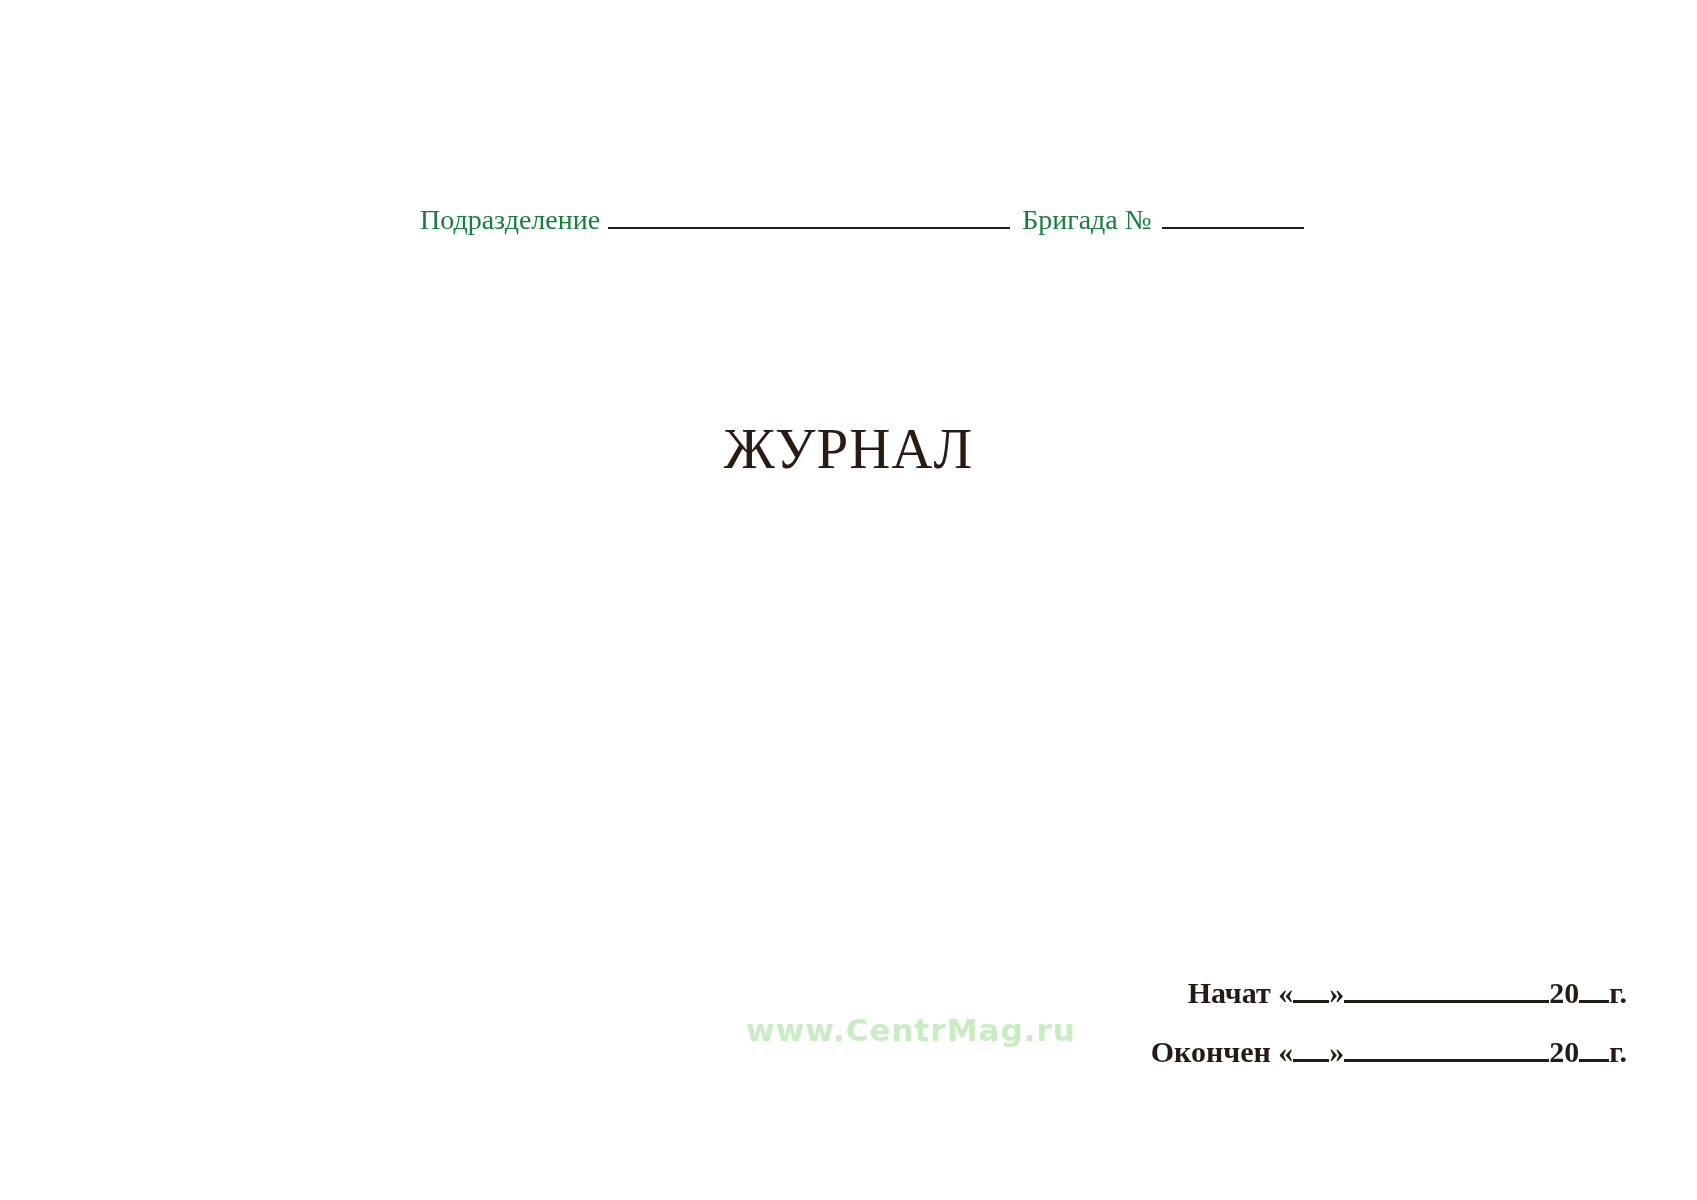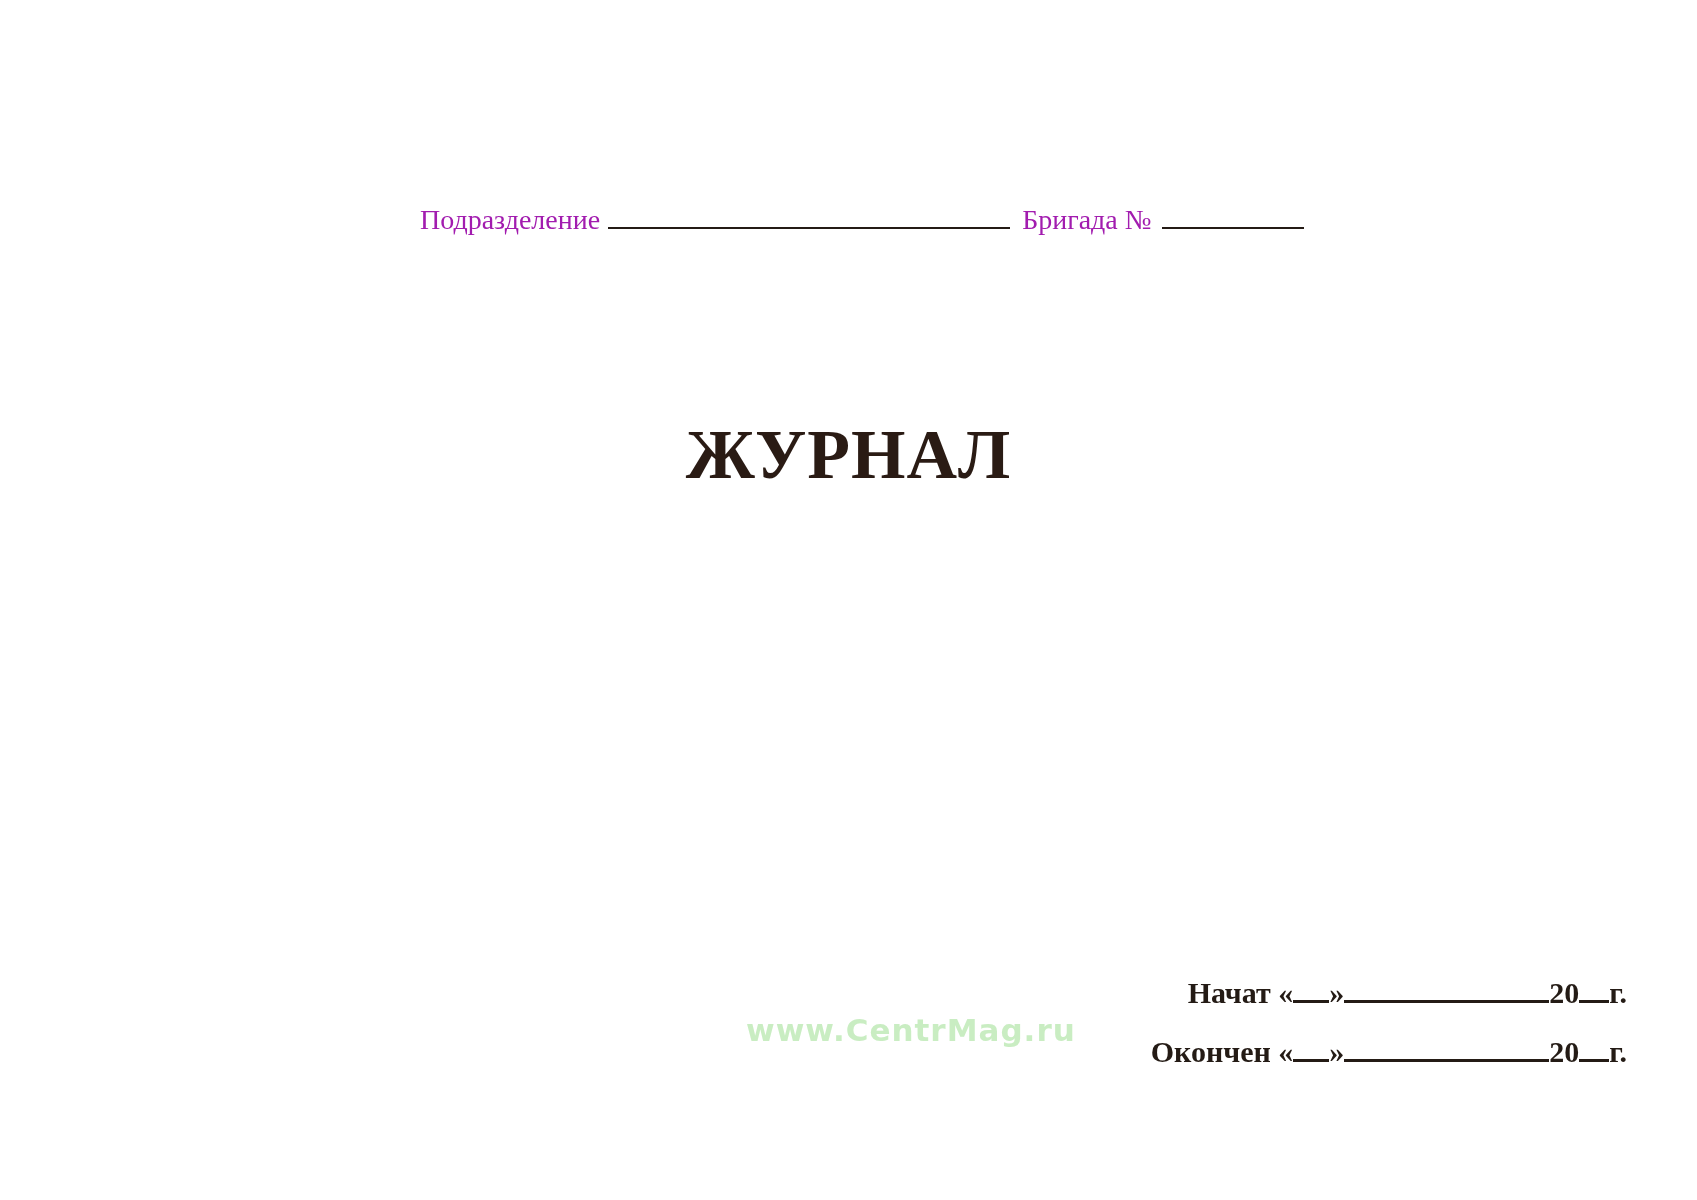--- a/index.html
+++ b/index.html
@@ -18,42 +18,42 @@
     background: #ffffff;
   }
 
   
   .header-line {
     position: absolute;
     left: 420px;
     top: 204px;
     font-size: 28px;
     white-space: nowrap;
-    color: #a21caf;
+    color: #15803d;
   }
   .blank {
     display: inline-block;
     border-bottom: 2px solid #241b15;
     vertical-align: baseline;
   }
   .blank-unit   { width: 402px; margin-left: 8px;  margin-right: 12px; }
   .blank-brigade{ width: 142px; margin-left: 10px; }
 
   
   .title-block {
     position: absolute;
     left: 0;
     top: 420px;
     width: 1697px;
     text-align: center;
     color: #2a1b14;
   }
   .title-line1 {
-    font-size: 70px;
-    font-weight: bold;
+    font-size: 57px;
+    font-weight: normal;
     letter-spacing: 1px;
     line-height: 1.0;
   }
   .title-line2 {
     font-size: 49px;
     font-weight: bold;
     line-height: 1.0;
     margin-top: 14px;
   }
 

